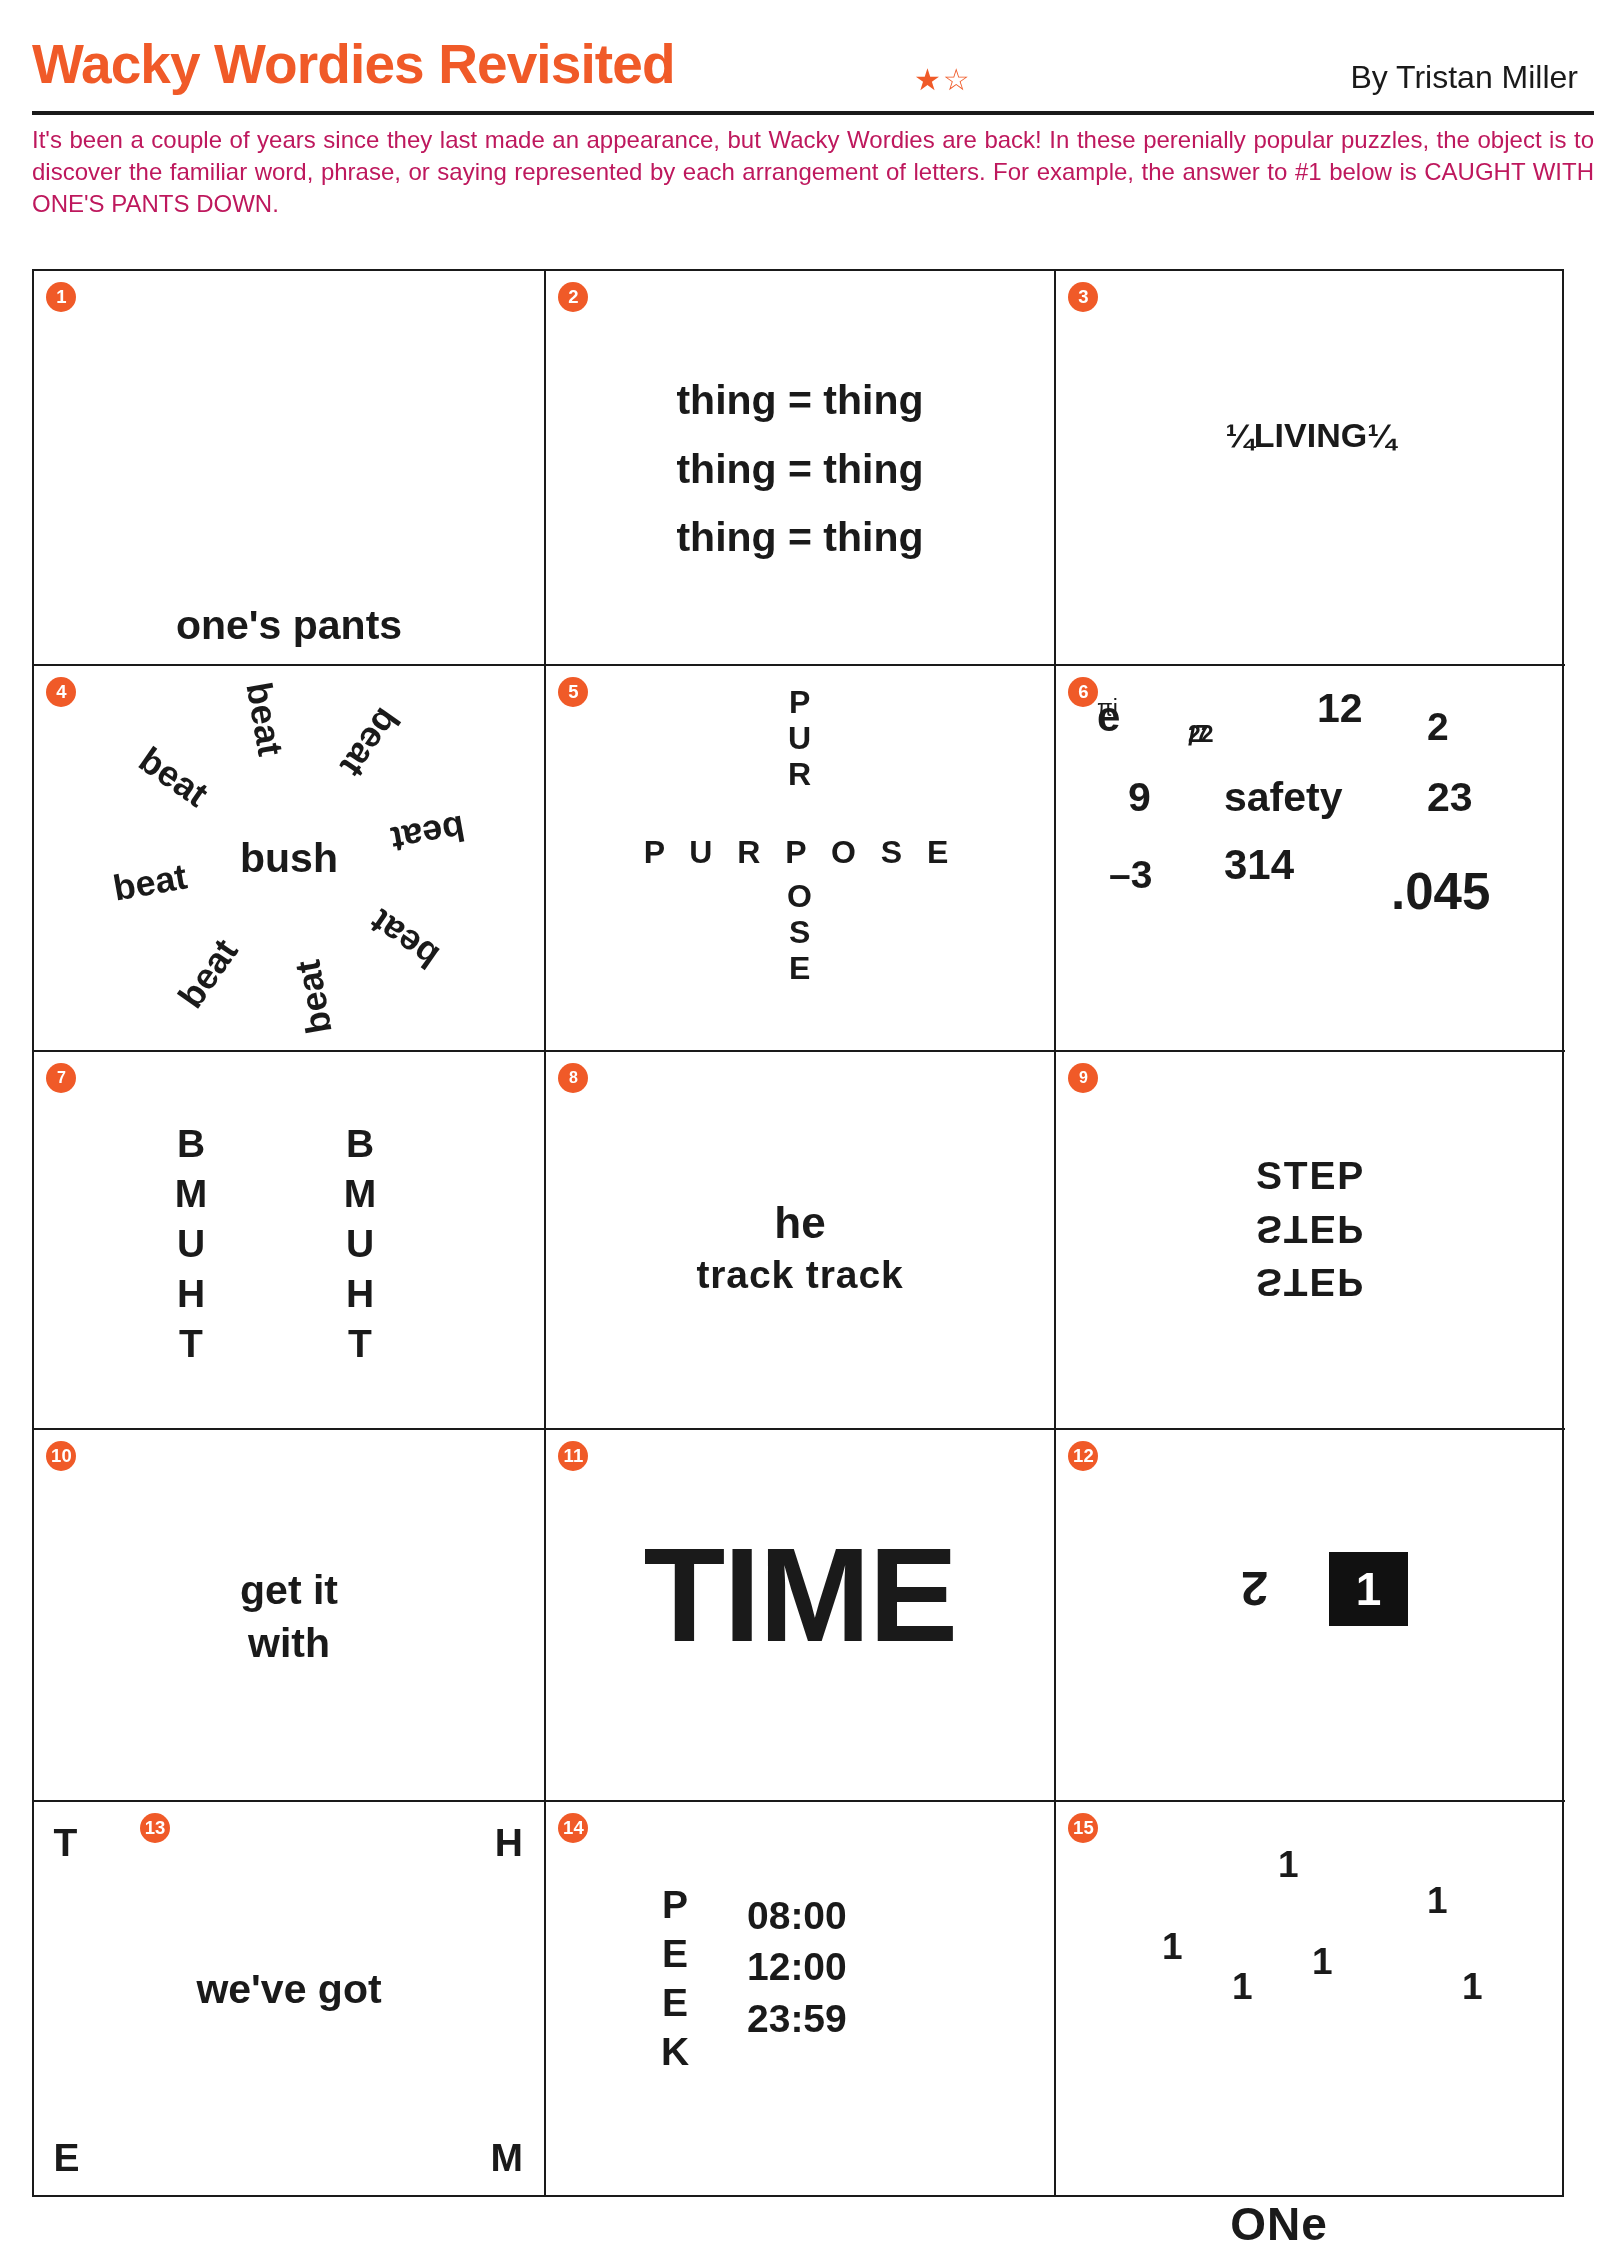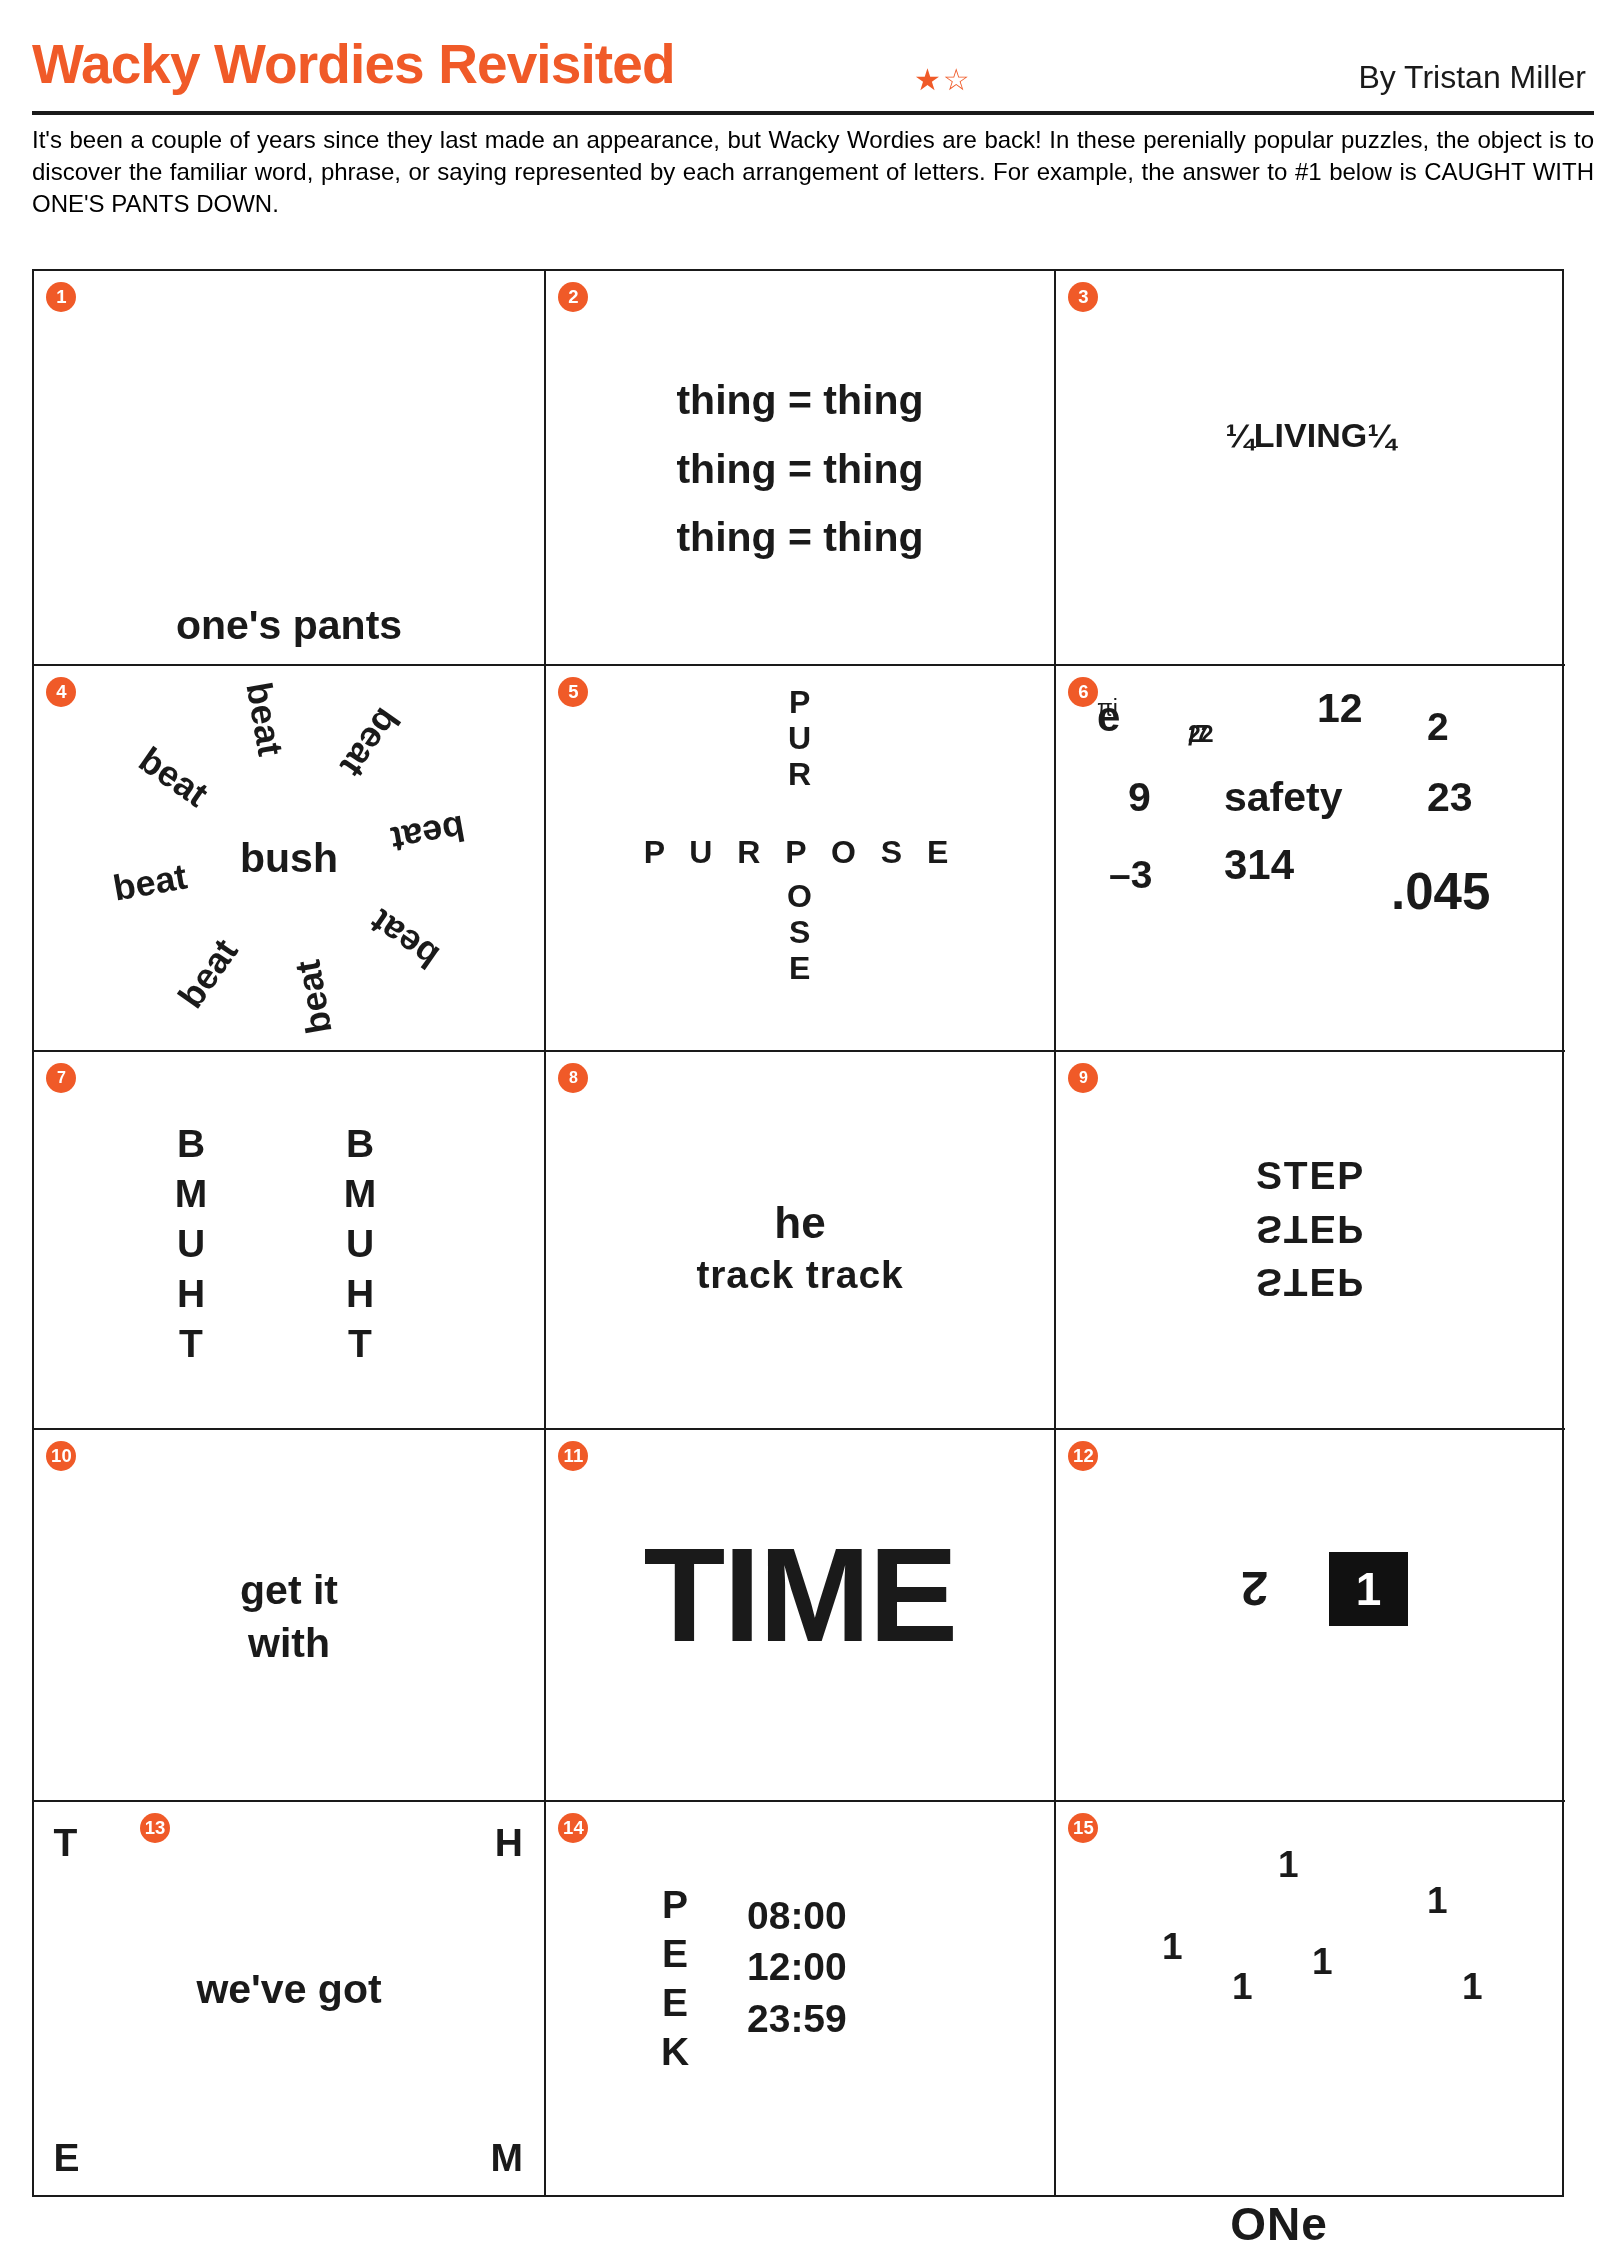--- a/index.html
+++ b/index.html
@@ -44,21 +44,21 @@
     position: absolute;
     left: 882px;
     top: 35px;
     font-size: 30px;
     color: #f05a28;
     letter-spacing: 1.8px;
     white-space: nowrap;
   }
   .byline {
     position: absolute;
-    right: 8px;
+    right: 16px;
     top: 32px;
     font-size: 32px;
     color: #1a1a1a;
     white-space: nowrap;
   }
   .header-rule {
     position: absolute;
     left: 32px;
     top: 111px;
     width: 1562px;
@@ -67,21 +67,21 @@
   }
 
   
   .intro {
     position: absolute;
     left: 32px;
     top: 124px;
     width: 1562px;
     font-size: 24px;
     line-height: 1.33;
-    color: #000000;
+    color: #be185d;
     text-align: justify;
   }
 
   
   .grid {
     position: absolute;
     left: 32px;
     top: 269px;
     width: 1532px;
     height: 1928px;

